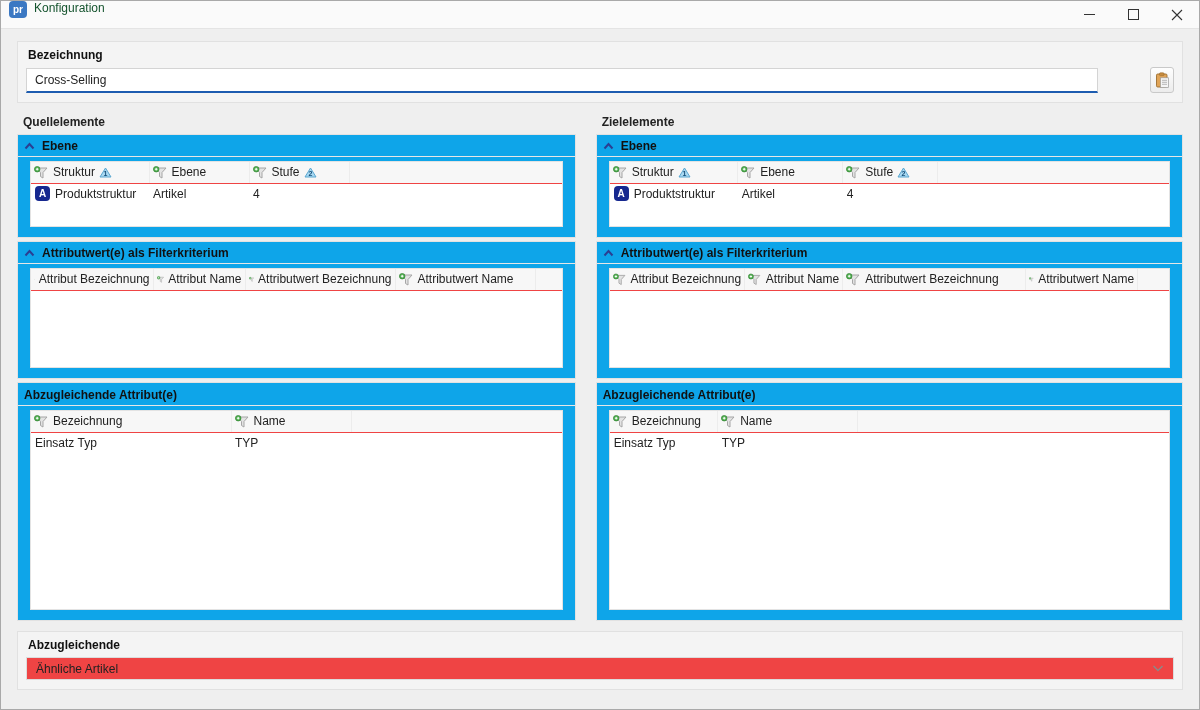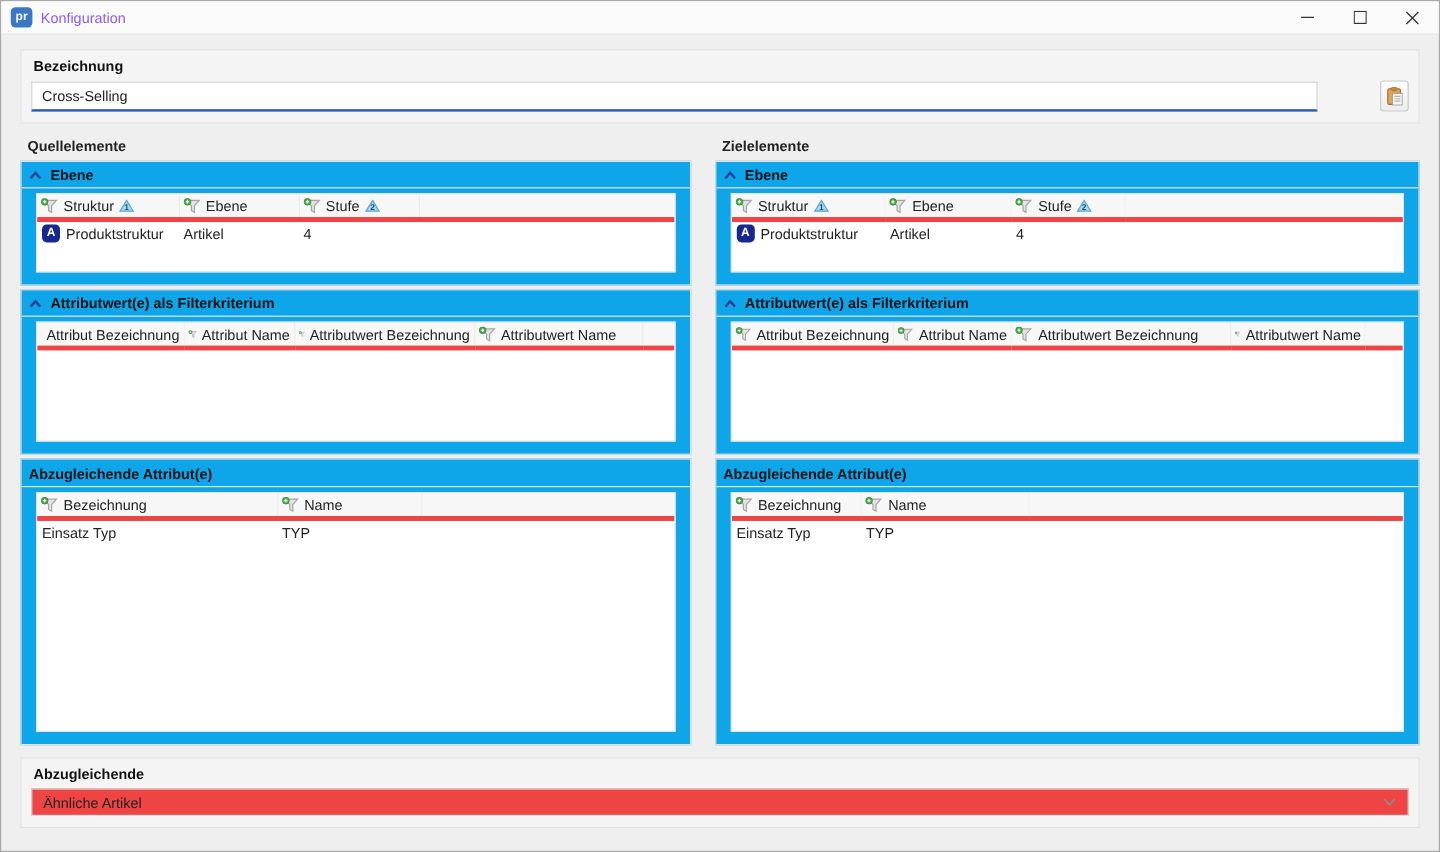--- a/index.html
+++ b/index.html
@@ -5,25 +5,25 @@
   * { box-sizing: border-box; margin: 0; padding: 0; }
   html,body { width:1200px; height:710px; overflow:hidden; }
   body {
     font-family:"Liberation Sans", sans-serif;
     font-size:12px; color:#222;
     background:#efefef;
     border:1px solid #a9a9a9;
   }
   
   .titlebar { height:28px; background:#fafafa; border-bottom:1px solid #e4e4e4;
-    display:flex; align-items:center; padding-left:8px; }
+    display:flex; align-items:flex-start; padding-left:8px; }
   .appicon { width:18px; height:17px; background:#3b78c3; border-radius:4px;
     color:#fff; font-weight:bold; font-size:10px; display:flex; align-items:center;
     justify-content:center; margin-right:7px; }
-  .wintitle { color:#8b5cf6; }
+  .wintitle { color:#14532d; }
   .ctrls { margin-left:auto; display:flex; height:100%; }
   .ctrl { width:44px; height:100%; display:flex; align-items:center; justify-content:center;
     background:transparent; border:none; cursor:default; }
   
   .content { padding:12px 16px 0 16px; }
   .group { background:#f4f4f4; border:1px solid #e1e1e1; padding:5px 8px 9px 8px; }
   .group-label { font-weight:bold; color:#111; margin:1px 0 5px 2px; }
   .input-row { display:flex; align-items:flex-end;gap:46px; }
   .text-input { flex:1; height:25px; border:1px solid #d4d4d4; border-bottom:2px solid #1d5cb0;
     padding:0 8px; font:inherit; color:#222; background:#fff; outline:none; }
@@ -38,21 +38,21 @@
   .panel { background:#0ea5e9; border:1px solid #e2e2e2; margin-bottom:3px; overflow:hidden; }
   .panel-header { display:flex; align-items:center; gap:7px; padding:4px 6px 3px 6px;
     border-bottom:1px solid #e7e7e7; font-weight:bold; color:#111; }
   .panel-label-plain { padding:5px 6px 3px 6px; border-bottom:1px solid #e7e7e7;
     font-weight:bold; color:#111; }
   .tbl-wrap { margin:4px 12px 10px 12px; background:#fff; border:1px solid #e3e3e3; overflow:hidden; }
   .h-ebene  { height:66px; }
   .h-filter { height:100px; }
   .h-attr   { height:200px; }
   table { border-collapse:collapse; width:100%; table-layout:fixed; }
-  th { height:21px; background:#f7f7f7; border-bottom:4px solid #ef4444; border-right:1px solid #ececec;
+  th { height:21px; background:#f7f7f7; border-bottom:1px solid #ef4444; border-right:1px solid #ececec;
     font-weight:normal; text-align:left; padding:0 3px; white-space:nowrap; overflow:hidden; color:#222; }
   th.last { border-right:none; }
   th .hwrap { display:flex; align-items:center; gap:4px; }
   td { height:21px; padding:0 4px; white-space:nowrap; overflow:hidden; color:#222; }
   .cellwrap { display:flex; align-items:center; gap:5px; }
   .abadge { width:15px; height:15px; background:#16288f; border-radius:4px; color:#fff;
     font-weight:bold; font-size:10px; display:inline-flex; align-items:center; justify-content:center;
     flex:0 0 auto; }
   
   .bottom-group { margin-top:7px; }

